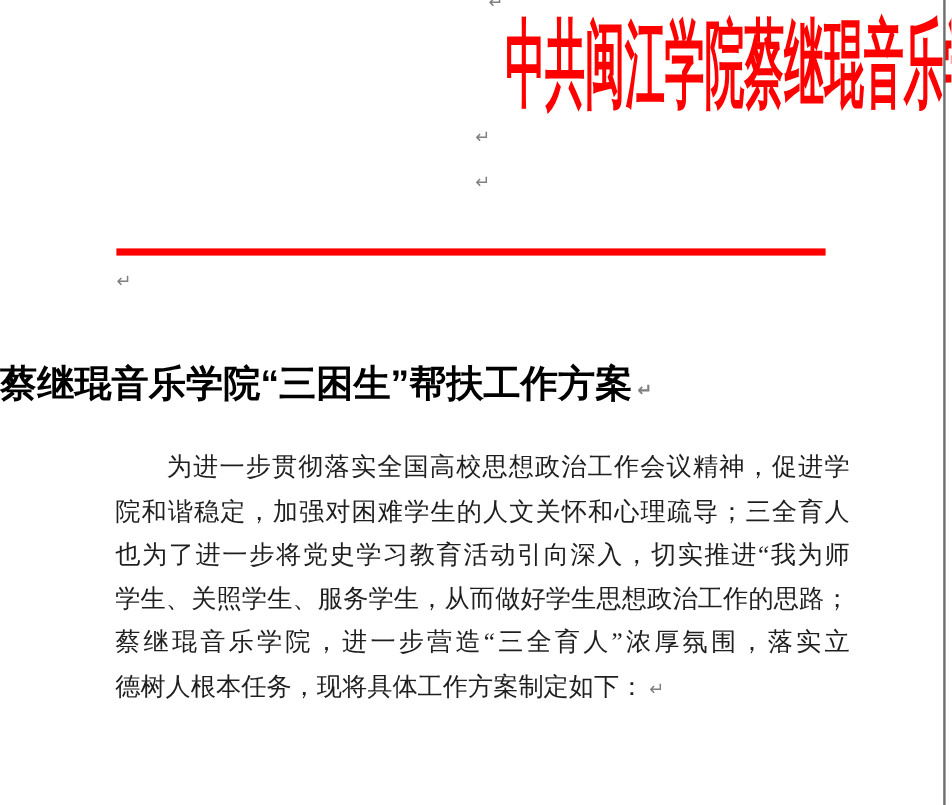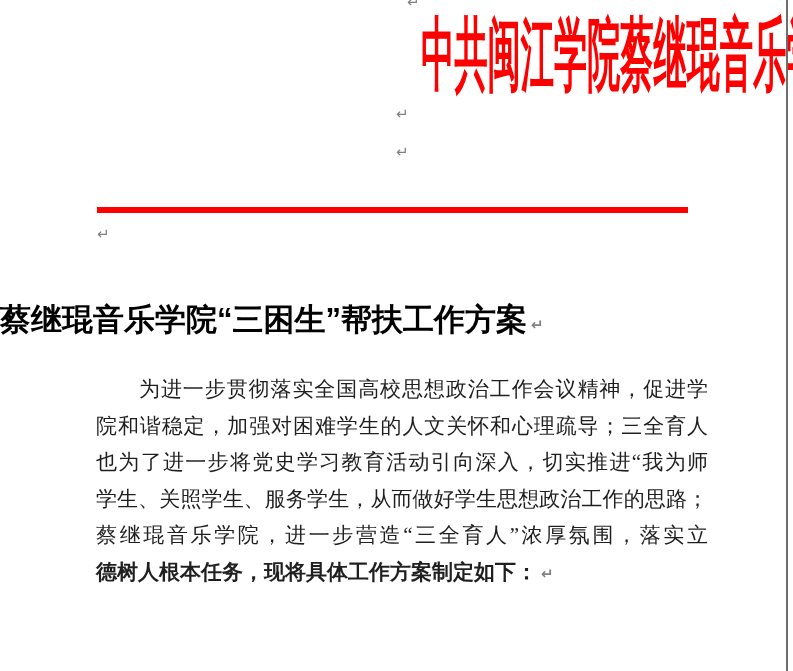--- a/index.html
+++ b/index.html
@@ -70,21 +70,21 @@
     font-size:21px;
     color:var(--text,#1f1f1f);
     margin-top:19px;
   }
   .bline{
     height:36.6px;line-height:36.6px;
     text-align:justify;
     text-align-last:justify;
   }
   .bline.indent{padding-left:43px;}
-  .bline.lastline{text-align:center;text-align-last:left;font-weight:bold;}
+  .bline.lastline{text-align:center;text-align-last:left;}
 </style>
 </head>
 <body>
 
 <div class="page">
 
   <span class="pmark pm-top">↵</span>
 
   <div class="banner">
     <span class="banner-inner">中共闽江学院蔡继琨音乐学院委员会文件</span>

